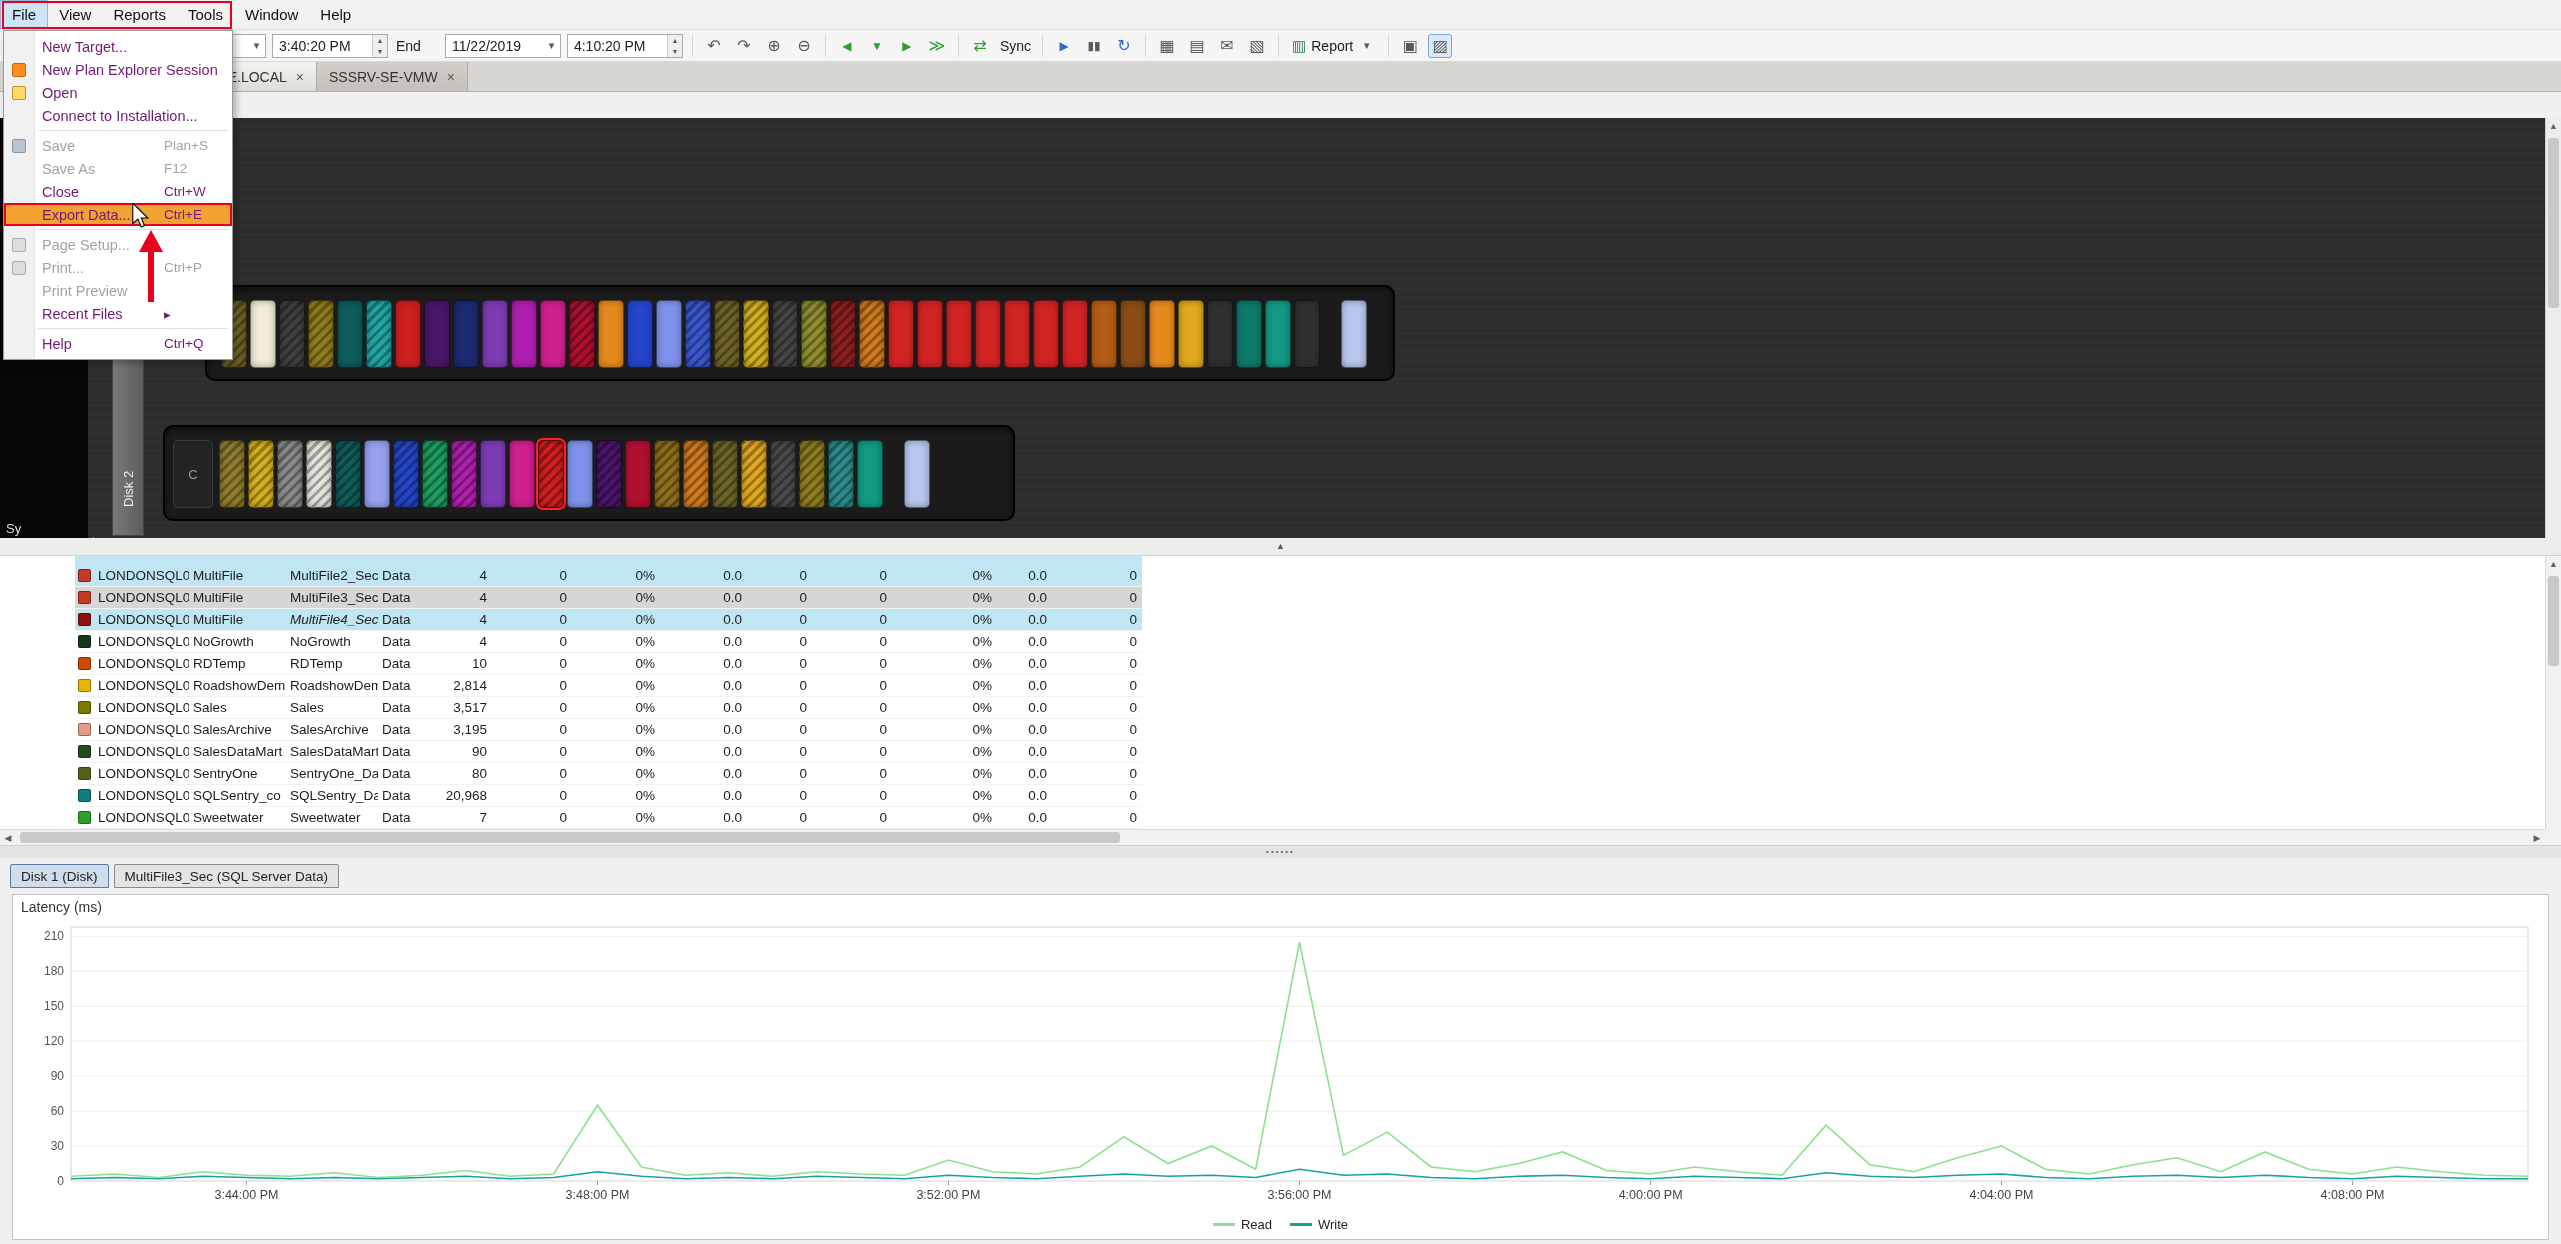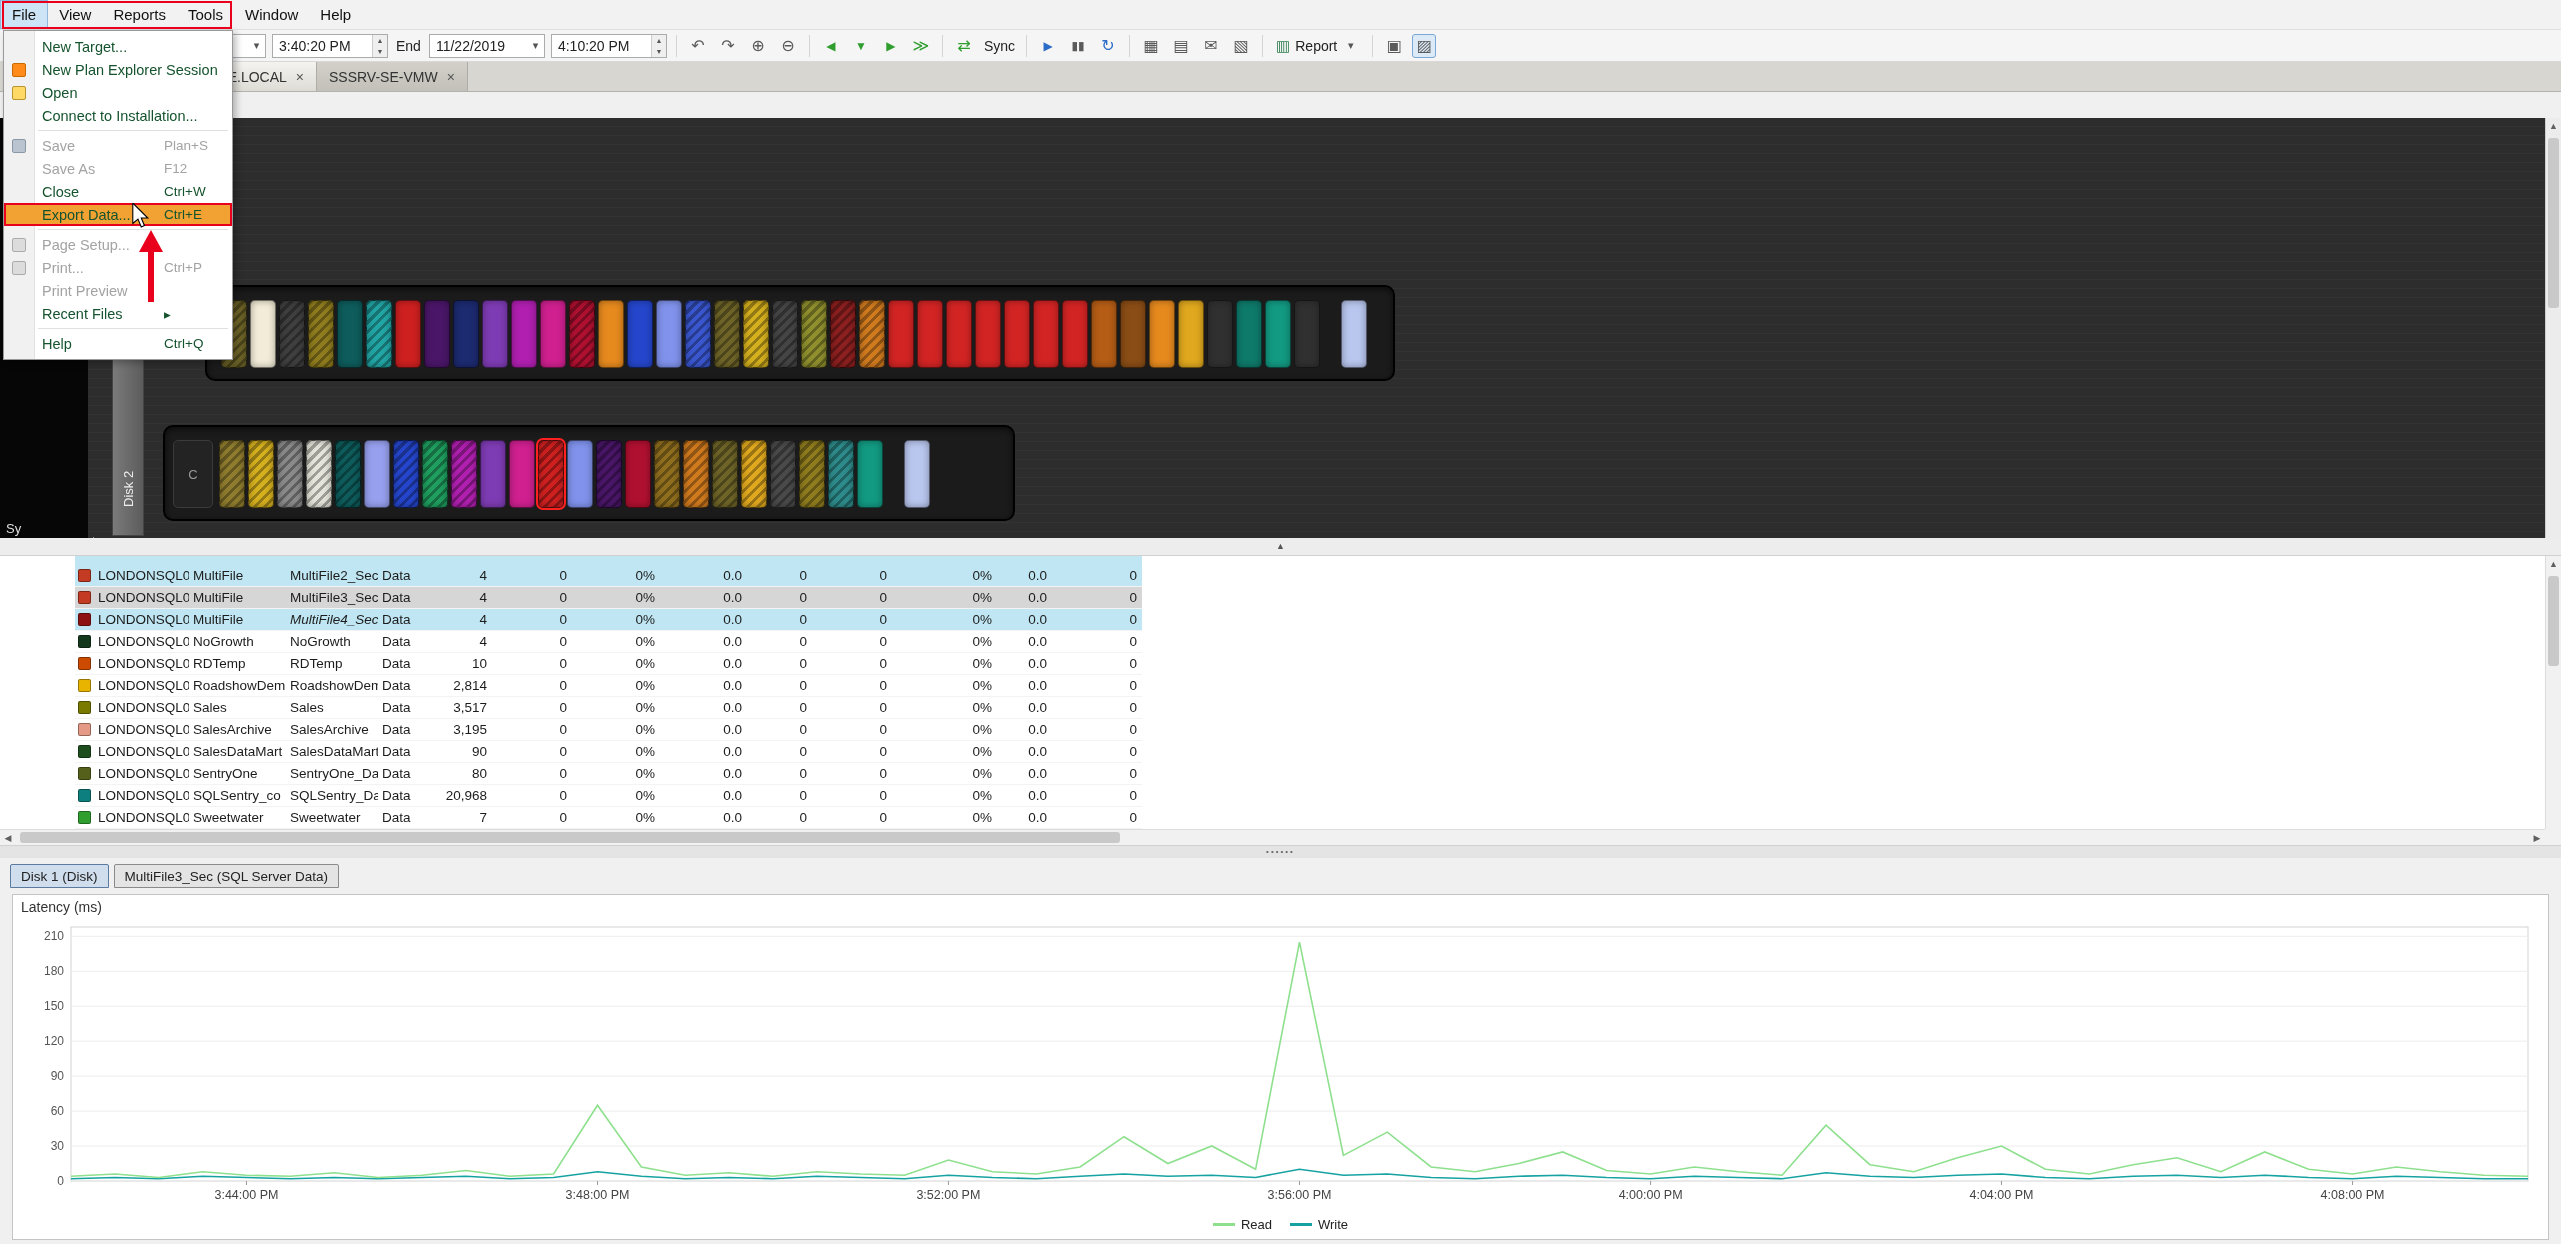--- a/index.html
+++ b/index.html
@@ -11,21 +11,21 @@
   .menu-item { display:inline-flex; align-items:center; padding:0 11px; font-size:15px; color:#111; cursor:default; }
   .menu-item.active { background:#cde4f7; border:1px solid #8fb8de; }
 
   
   .toolbar { position:absolute; left:0; top:30px; width:100%; height:32px; background:#f5f5f5; border-bottom:1px solid #d8d8d8; display:flex; align-items:center; gap:6px; padding:0 8px; }
   .tb-folder { width:22px; height:18px; position:relative; flex:0 0 auto; }
   .folder-tab { position:absolute; left:0; top:0; width:9px; height:6px; background:#f7d070; border:1px solid #b8922e; border-radius:2px 2px 0 0; }
   .folder-body { position:absolute; left:0; top:4px; width:20px; height:13px; background:#f7d070; border:1px solid #b8922e; border-radius:2px; }
   .tb-combo { height:24px; background:#fff; border:1px solid #ababab; display:flex; align-items:center; font-size:14px; padding-left:6px; color:#222; }
   .tb-combo.wide { width:230px; }
-  .tb-combo.date { width:116px; }
+  .tb-combo.date { width:116px;margin-left:16px; }
   .combo-text { flex:1; white-space:nowrap; overflow:hidden; }
   .combo-dd { width:17px; color:#555; font-size:11px; text-align:center; }
   .tb-spin { height:24px; width:116px; background:#fff; border:1px solid #ababab; display:flex; align-items:center; font-size:14px; padding-left:6px; color:#222; }
   .spin-btns { margin-left:auto; display:flex; flex-direction:column; width:15px; border-left:1px solid #ccc; }
   .spin-btns i { font-style:normal; font-size:7px; line-height:11px; text-align:center; color:#555; background:#efefef; }
   .tb-label { font-size:14px; color:#222; padding:0 2px; }
   .tb-sep { width:1px; height:22px; background:#d4d4d4; margin:0 3px; flex:0 0 auto; }
   .tb-btn { min-width:24px; height:24px; display:flex; align-items:center; justify-content:center; font-size:16px; color:#5a5a5a; border-radius:3px; border:1px solid transparent; }
   .tb-btn.green { color:#2f9e2f; }
   .tb-btn.blue { color:#2b6cc8; }
@@ -99,21 +99,21 @@
   .chart-card { flex:1; background:#fff; border:1px solid #c4c4c4; height:346px; padding:4px 8px; display:flex; flex-direction:column; }
   .chart-title { font-size:14px; color:#333; height:22px; }
   .chart-plot { flex:1; }
   .chart-legend { height:24px; display:flex; justify-content:center; align-items:center; gap:18px; font-size:13px; color:#222; }
   .lg-item { display:inline-flex; align-items:center; }
   .lg-line { display:inline-block; width:22px; height:3px; margin-right:6px; }
 
   
   .file-menu { position:absolute; left:3px; top:30px; width:230px; background:#fff; border:1px solid #999; box-shadow:3px 3px 7px rgba(0,0,0,.28); z-index:50; padding:4px 0; }
   .file-menu::before { content:""; position:absolute; left:0; top:0; bottom:0; width:30px; background:#f1f1f1; border-right:1px solid #e2e2e2; }
-  .fm-row { position:relative; height:23px; display:flex; align-items:center; font-size:14.5px; color:#14532d; padding-right:6px; }
+  .fm-row { position:relative; height:23px; display:flex; align-items:center; font-size:14.5px; color:#701a75; padding-right:6px; }
   .fm-row.disabled { color:#a3a3a3; }
   .fm-row.highlighted { background:#f2a233; outline:2px solid #e8001c; outline-offset:-2px; }
   .fm-icon { width:30px; display:flex; align-items:center; justify-content:center; flex:0 0 auto; position:relative; }
   .fm-ic { width:14px; height:14px; border-radius:2px; }
   .fm-ic.plan-explorer-icon { background:#ff8c1a; border:1px solid #c96a00; }
   .fm-ic.open-icon { background:#ffd966; border:1px solid #b8952e; }
   .fm-ic.save-icon { background:#b9c4d0; border:1px solid #8a97a5; }
   .fm-ic.page-setup-icon, .fm-ic.print-icon { background:#dcdcdc; border:1px solid #ababab; }
   .fm-label { margin-left:8px; white-space:nowrap; }
   .fm-shortcut { margin-left:auto; width:62px; text-align:left; font-size:13.5px; }

